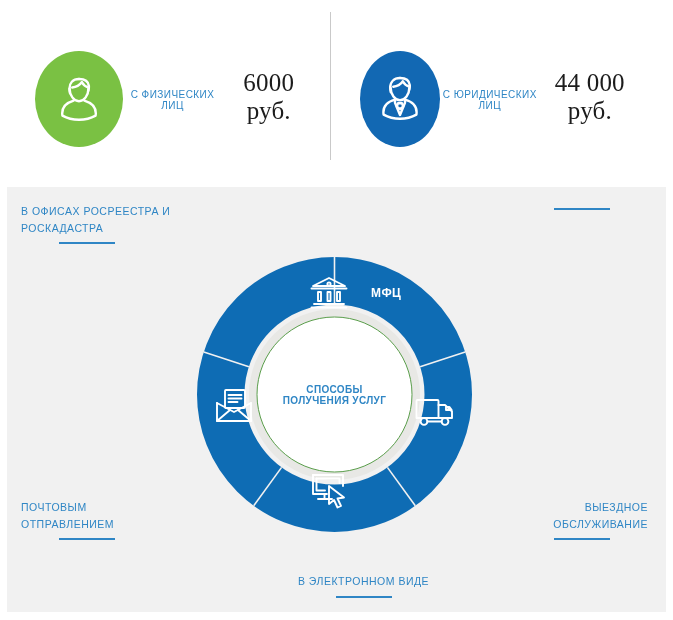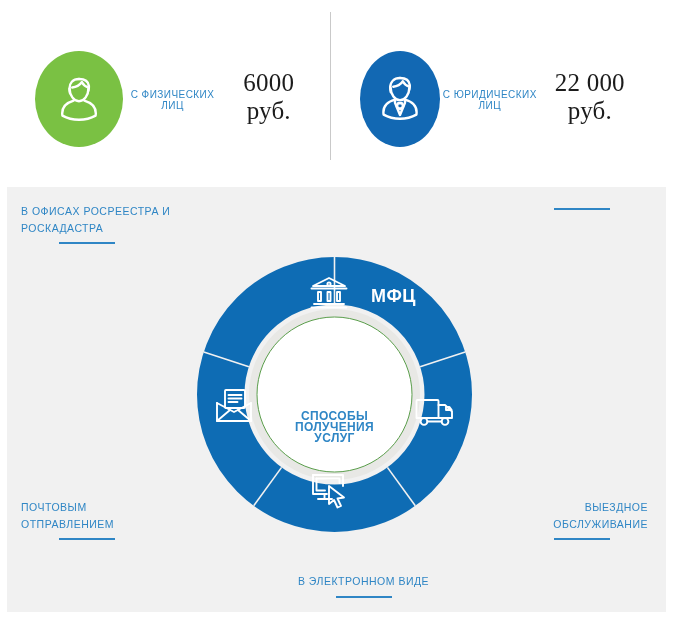--- a/index.html
+++ b/index.html
@@ -117,44 +117,43 @@
   }
   #donut-svg { display: block; }
 
   .center-text {
     position: absolute;
     left: 50%;
     top: 50%;
     transform: translate(-50%, -50%);
     width: 120px;
     text-align: center;
-    font-size: 12px;
+    font-size: 10px;
     font-weight: bold;
     letter-spacing: 0.35px;
     line-height: 11px;
     color: #2f86c5;
     text-transform: uppercase;
     pointer-events: none;
-    margin-top: 32px;
   }
 
   .donut-icon {
     position: absolute;
     pointer-events: none;
   }
   #icon-bank     { left: 112px; top: 18px;  }
   #icon-envelope { left: 18px;  top: 131px; }
   #icon-truck    { left: 218px; top: 140px; }
   #icon-monitor  { left: 113px; top: 215px; }
 
   #segment-label-mfc {
     position: absolute;
     left: 174px;
     top: 29px;
-    font-size: 18px;
+    font-size: 12px;
     font-weight: bold;
     color: #ffffff;
     letter-spacing: 0.4px;
     pointer-events: none;
   }
 </style>
 </head>
 <body>
 
 <div id="stats-section">
@@ -187,21 +186,21 @@
           <path d="M41.3 22.8c.4-1.6.6-3.3.5-4.6C41.2 12.8 37.5 11 32 11"></path>
           <path d="M25.2 19.7c3.9-.5 7.3-2.3 9.6-5.3"></path>
           <path d="M34.8 14.4c1.6 2.9 3.9 4.6 6.7 5.3"></path>
           <path d="M27 32.6v3.2L32 48l5-12.2v-3.2"></path>
           <path d="M27 32.6c-6.9 1.9-11.6 6.5-11.6 12.6 0 .8.06 1.6.2 2.4 4.6 2.6 10.3 4.1 16.4 4.1s11.8-1.5 16.4-4.1c.14-.8.2-1.6.2-2.4 0-6.1-4.7-10.7-11.6-12.6"></path>
           <path d="M30 36.2h4l1.2 3.4-3.2 2.4-3.2-2.4z"></path>
         </g>
       </svg>
     </div>
     <div class="stat-label">С ЮРИДИЧЕСКИХ ЛИЦ</div>
-    <div class="stat-value">22 000 руб.</div>
+    <div class="stat-value">44 000 руб.</div>
   </div>
 
 </div>
 
 <div id="diagram-panel">
 
   <div class="corner-label align-left" id="label-offices">
     <span>В ОФИСАХ РОСРЕЕСТРА И РОСКАДАСТРА</span>
     <span class="rule"></span>
   </div>

